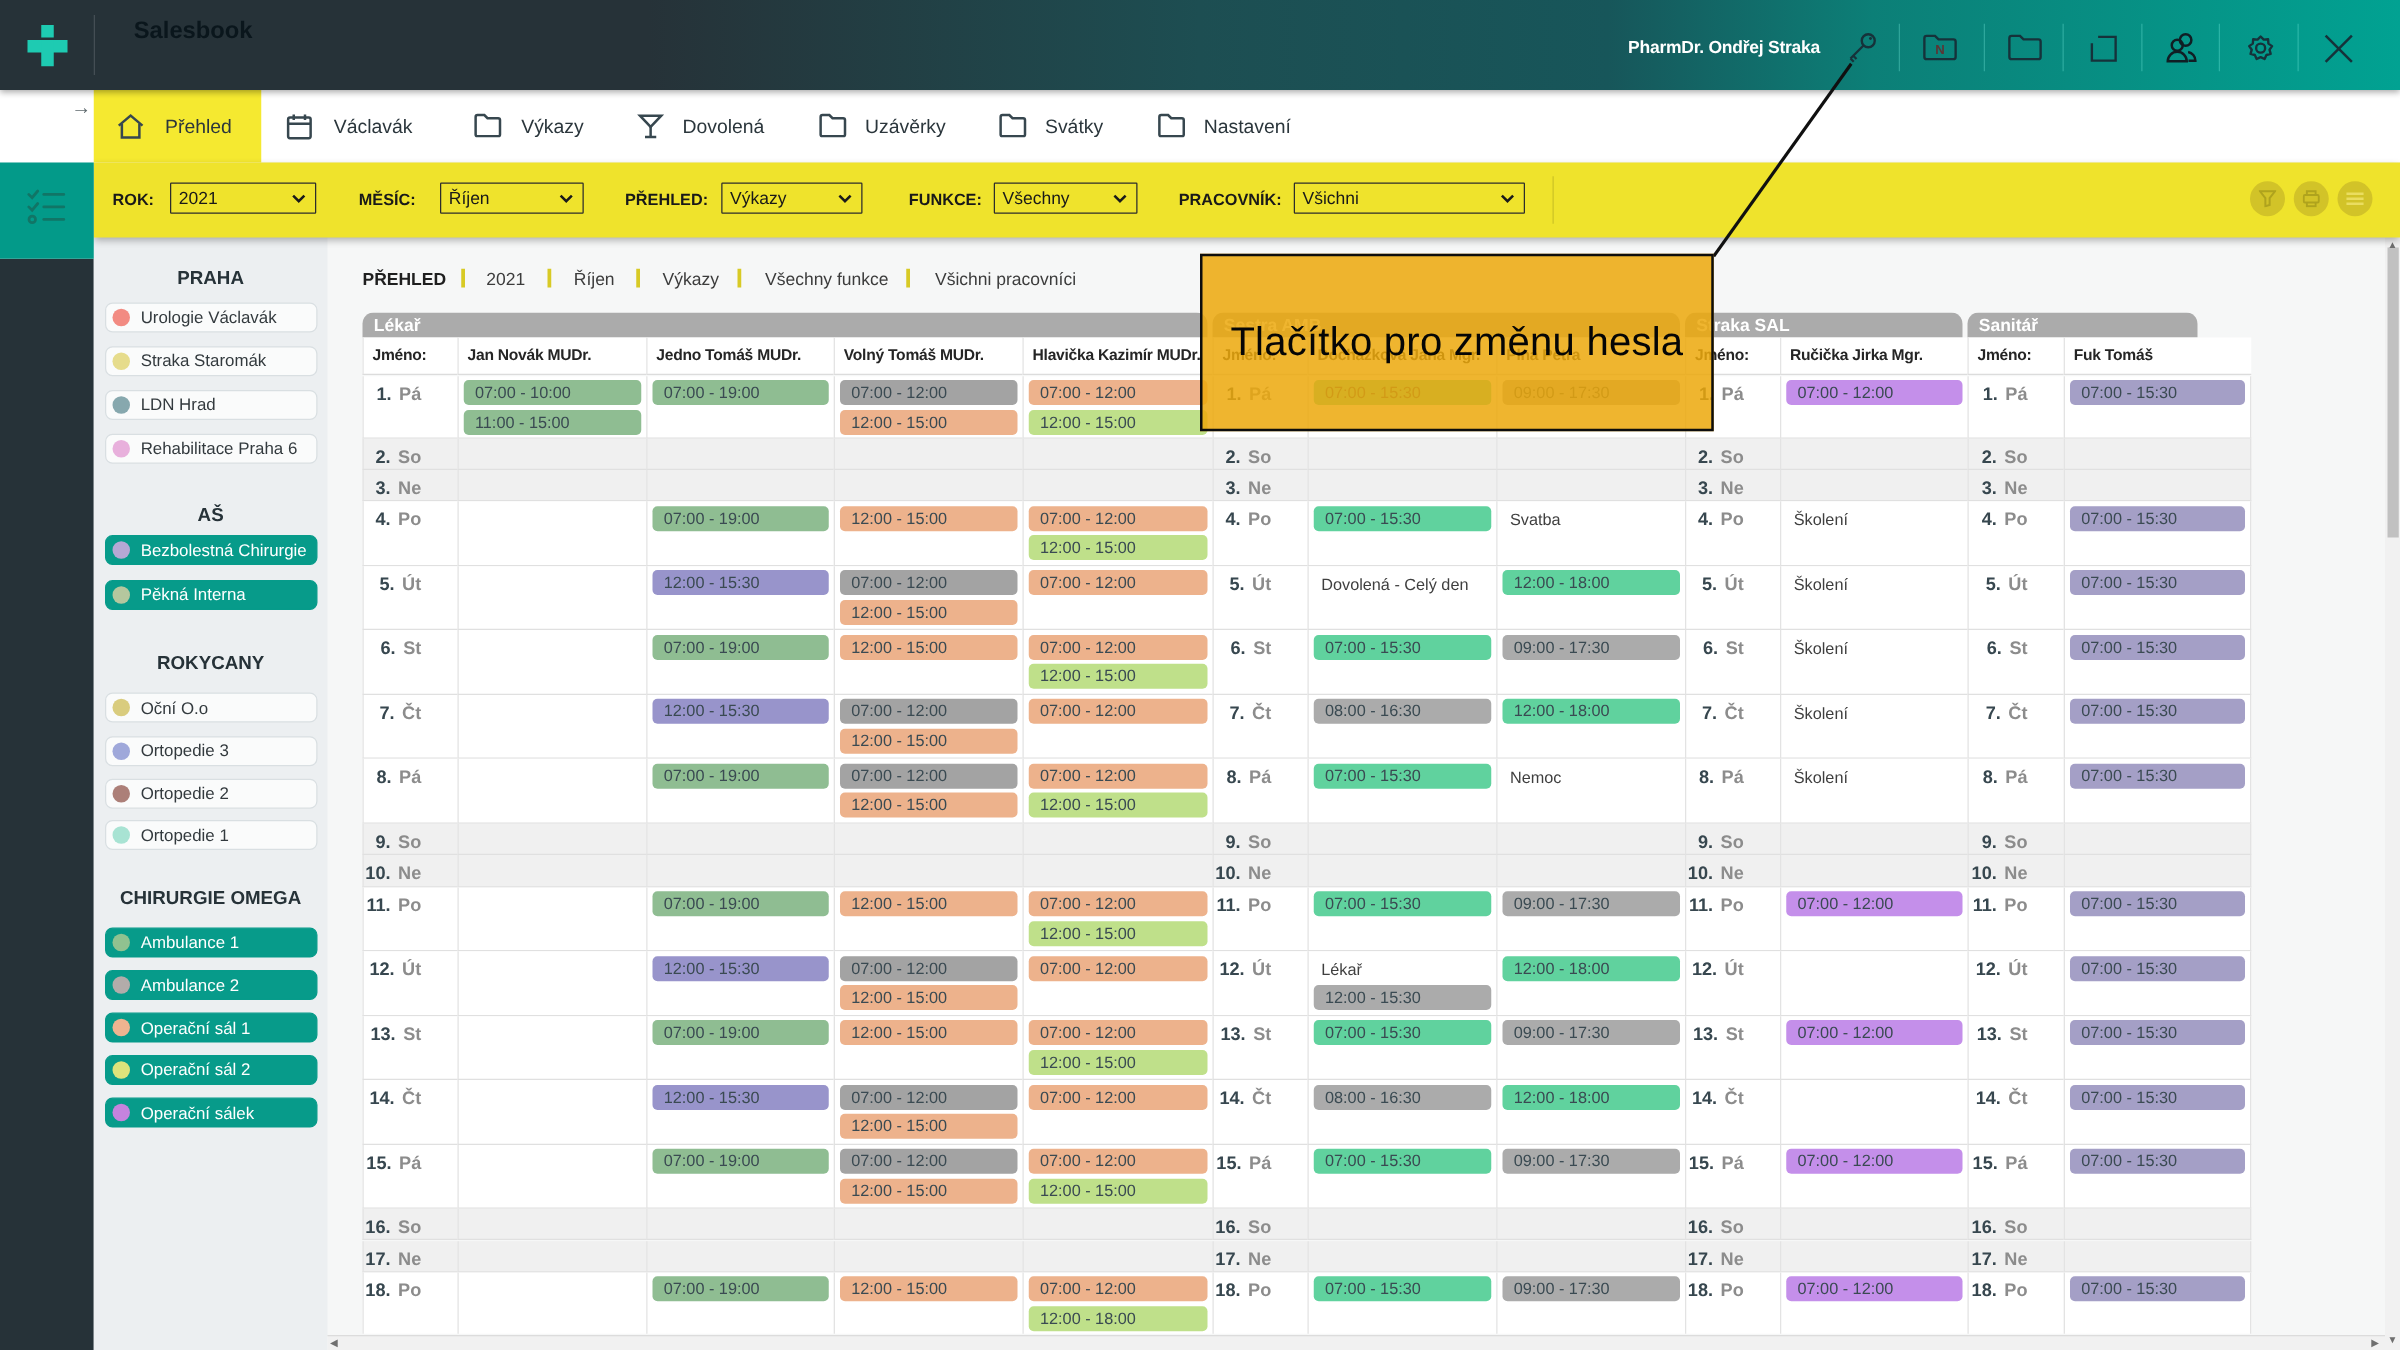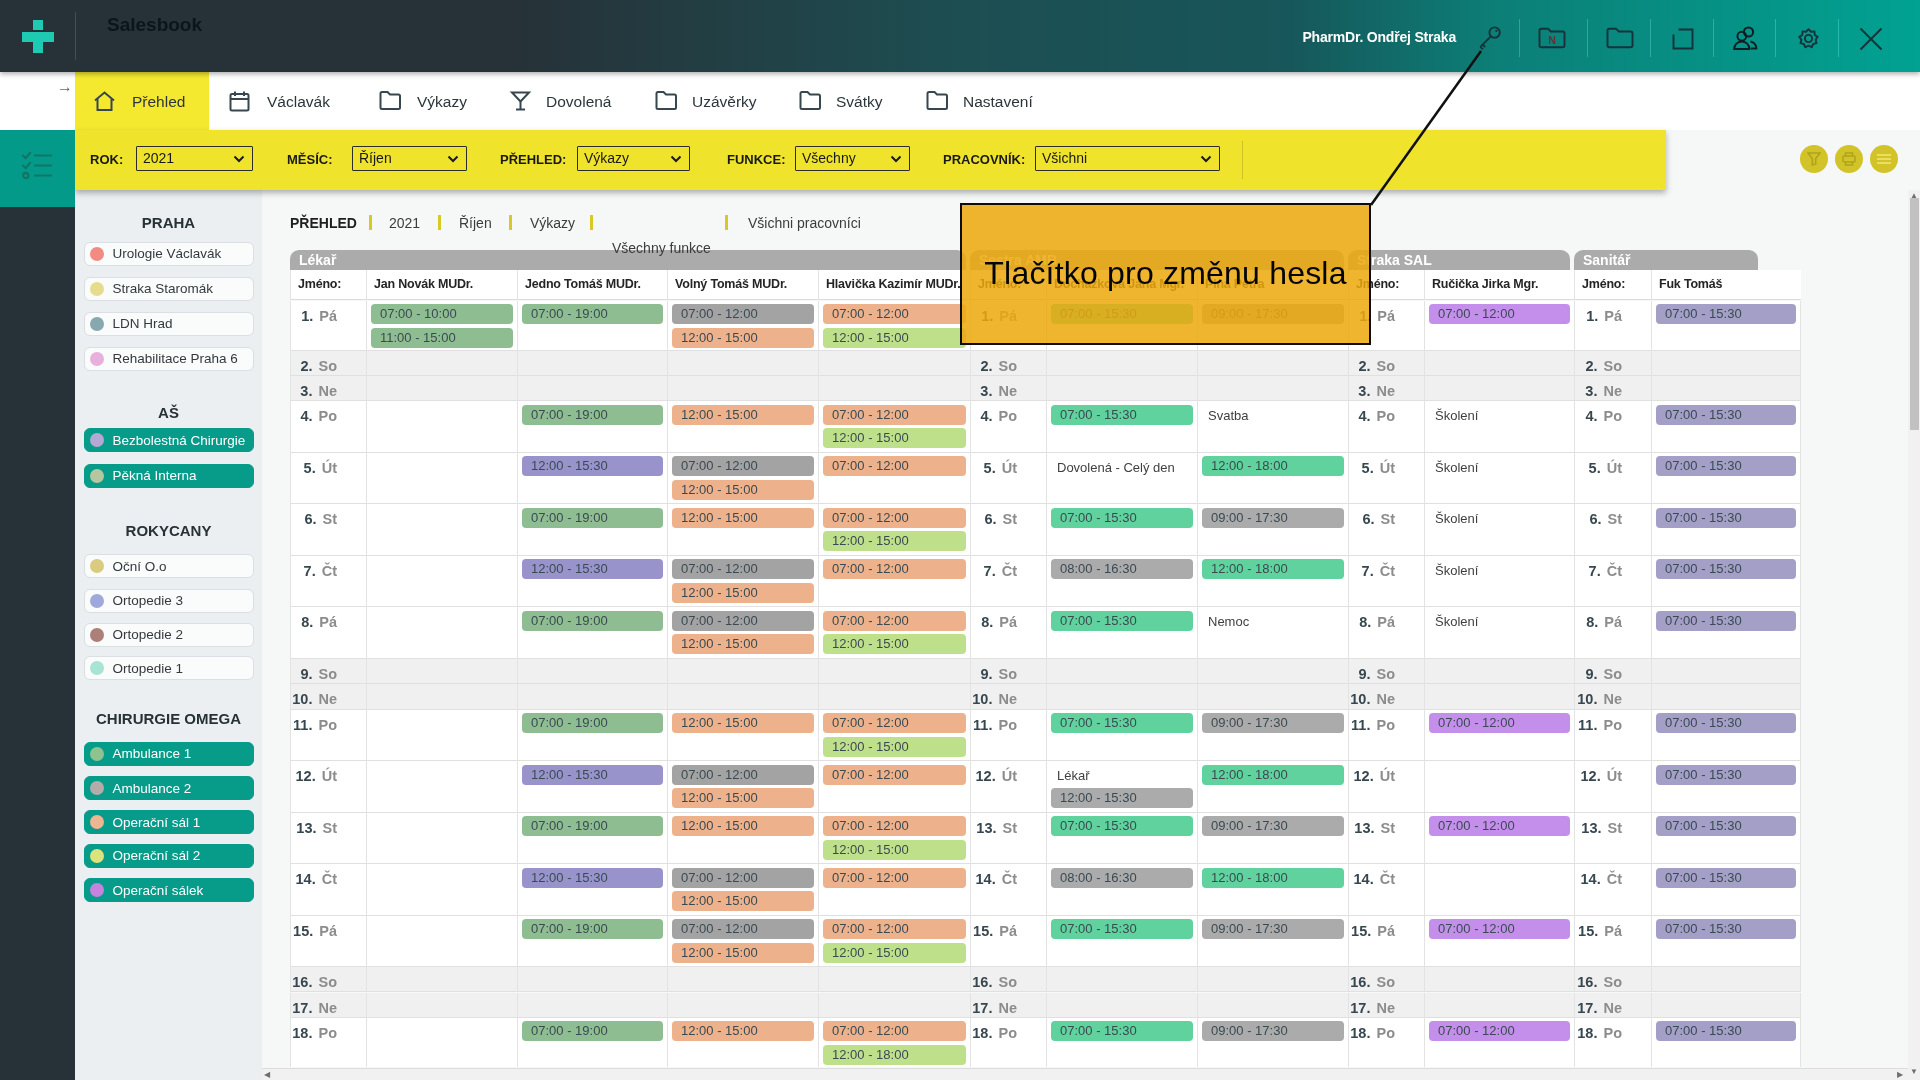--- a/index.html
+++ b/index.html
@@ -18,21 +18,21 @@
 .tb-title{position:absolute;left:107px;top:13.5px;font-size:19px;font-weight:bold;color:#0a161c;}
 .tb-user{position:absolute;right:464px;top:29px;font-size:14px;font-weight:bold;color:#fff;letter-spacing:-0.2px;}
 .ic-sep{position:absolute;top:19px;width:1px;height:38px;background:rgba(140,255,240,.28);}
 
 .navrow{position:absolute;left:0;top:72px;width:1920px;height:58px;background:#fff;z-index:20;}
 .nav-arrow{position:absolute;left:57px;top:78px;font-size:16px;color:#5f6a6e;z-index:21;}
 .tab-active{position:absolute;left:75px;top:72px;width:134px;height:58px;background:#f5e930;z-index:20;}
 .tablabel{position:absolute;top:92.5px;font-size:15.5px;color:#2b363c;z-index:22;}
 .tabicon{position:absolute;top:90px;z-index:22;}
 
-.filterbar{position:absolute;left:75px;top:130px;width:1591px;height:60px;background:#efe32c;
+.filterbar{position:absolute;left:75px;top:130px;width:1845px;height:60px;background:#efe32c;
  box-shadow:0 3px 6px rgba(0,0,0,.30);z-index:25;text-decoration:underline;}
 .flabel{position:absolute;top:22px;font-size:13px;font-weight:bold;color:#191919;}
 .fsel{position:absolute;top:16px;height:25px;border:1.5px solid #2c2c2c;border-radius:1px;
  font-size:14px;color:#191919;line-height:22px;padding-left:6px;}
 .fsel svg{position:absolute;right:7px;top:8px;}
 .fdiv{position:absolute;left:1167px;top:11px;width:1px;height:38px;background:rgba(0,0,0,.14);}
 .fcirc{position:absolute;top:15px;width:28px;height:28px;border-radius:50%;background:#d2c328;}
 
 .tealsq{position:absolute;left:0;top:130px;width:75px;height:77px;background:#039a89;z-index:26;}
 .leftdark{position:absolute;left:0;top:207px;width:75px;height:873px;background:#263238;}
@@ -853,21 +853,21 @@
         </div>
       </div>
 <div class="cell rb" style="left:1651px;top:767.9px;width:150px;height:51.5px;">
         <div class="chip" style="background:#A49FC6;">07:00 - 15:30</div>
       </div>
 </div>
 <div class="bc b" style="left:290px;">PŘEHLED</div>
 <div class="bc" style="left:389px;">2021</div>
 <div class="bc" style="left:459px;">Říjen</div>
 <div class="bc" style="left:530px;">Výkazy</div>
-<div class="bc" style="left:612px;margin-top:25px;">Všechny funkce</div>
+<div class="bc" style="left:612px;">Všechny funkce</div>
 <div class="bc" style="left:748px;">Všichni pracovníci</div>
 <div class="bcsep" style="left:369px;"></div>
 <div class="bcsep" style="left:438px;"></div>
 <div class="bcsep" style="left:509px;"></div>
 <div class="bcsep" style="left:590px;"></div>
 <div class="bcsep" style="left:725px;"></div>
 <div class="tealsq"></div>
     <div class="leftdark"></div>
     <div class="sidebar"></div>
 <svg class="abs" style="left:21px;top:151px;z-index:27;" width="32" height="30" viewBox="0 0 32 30">

